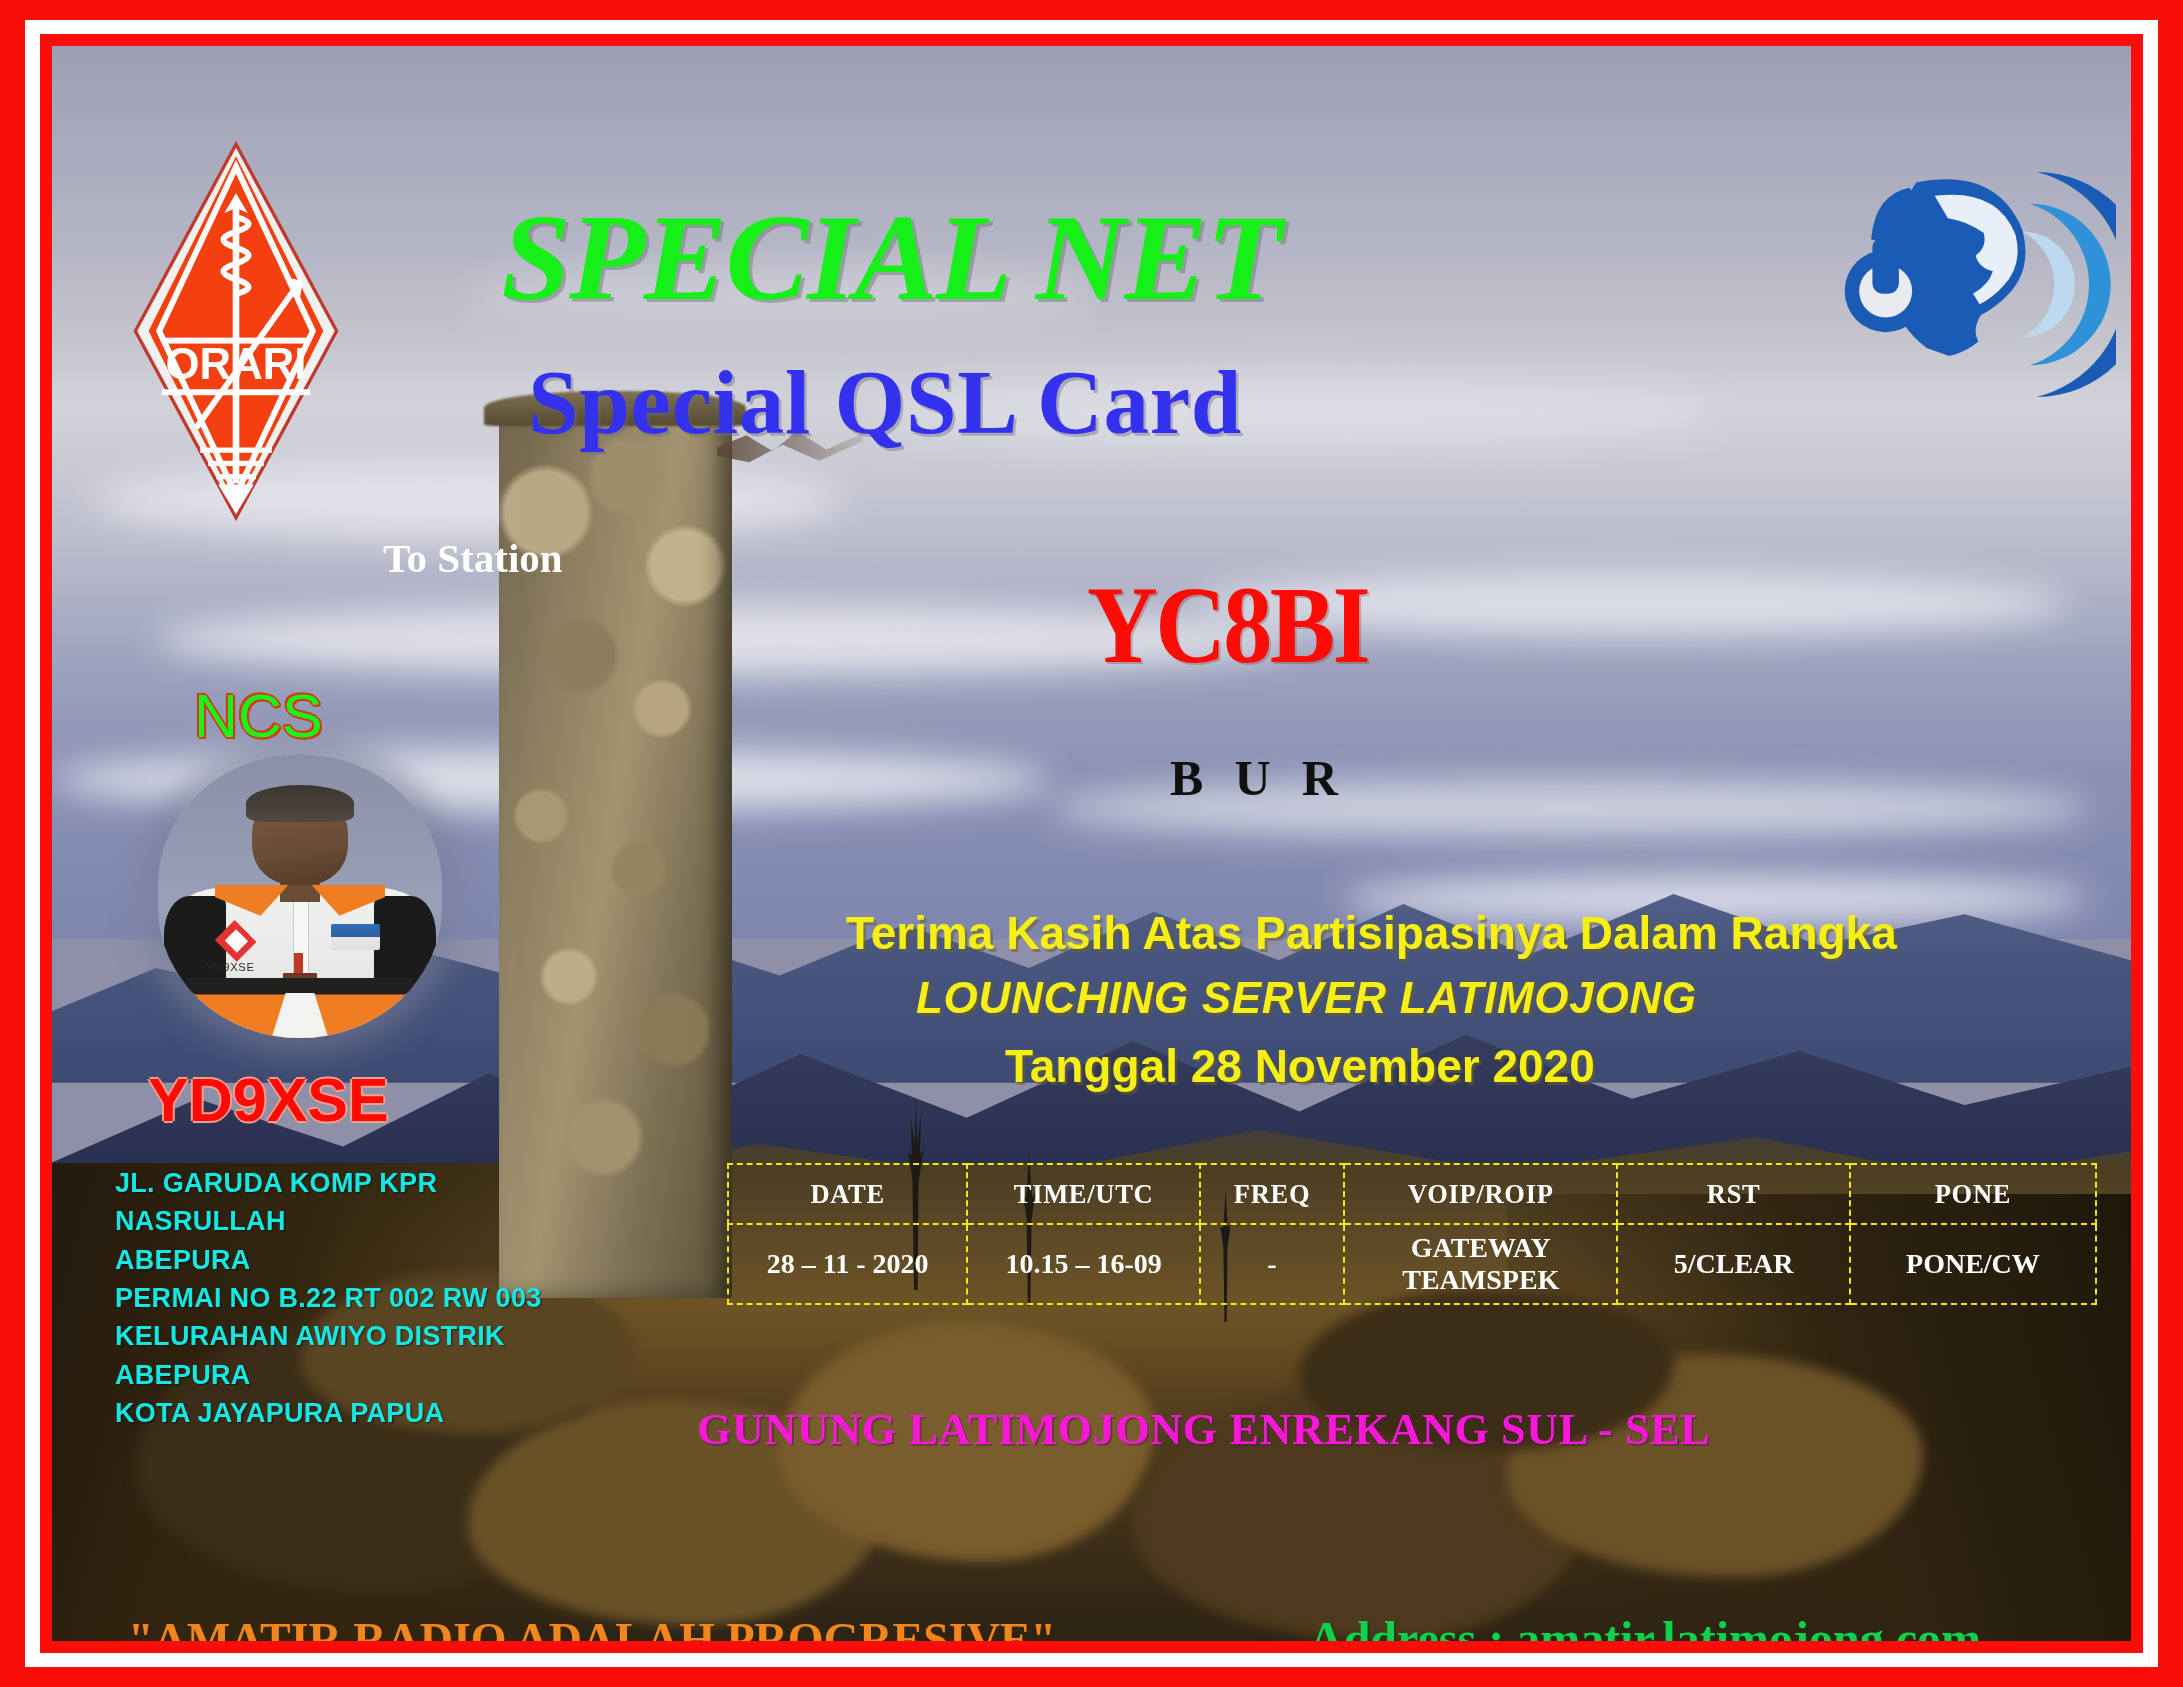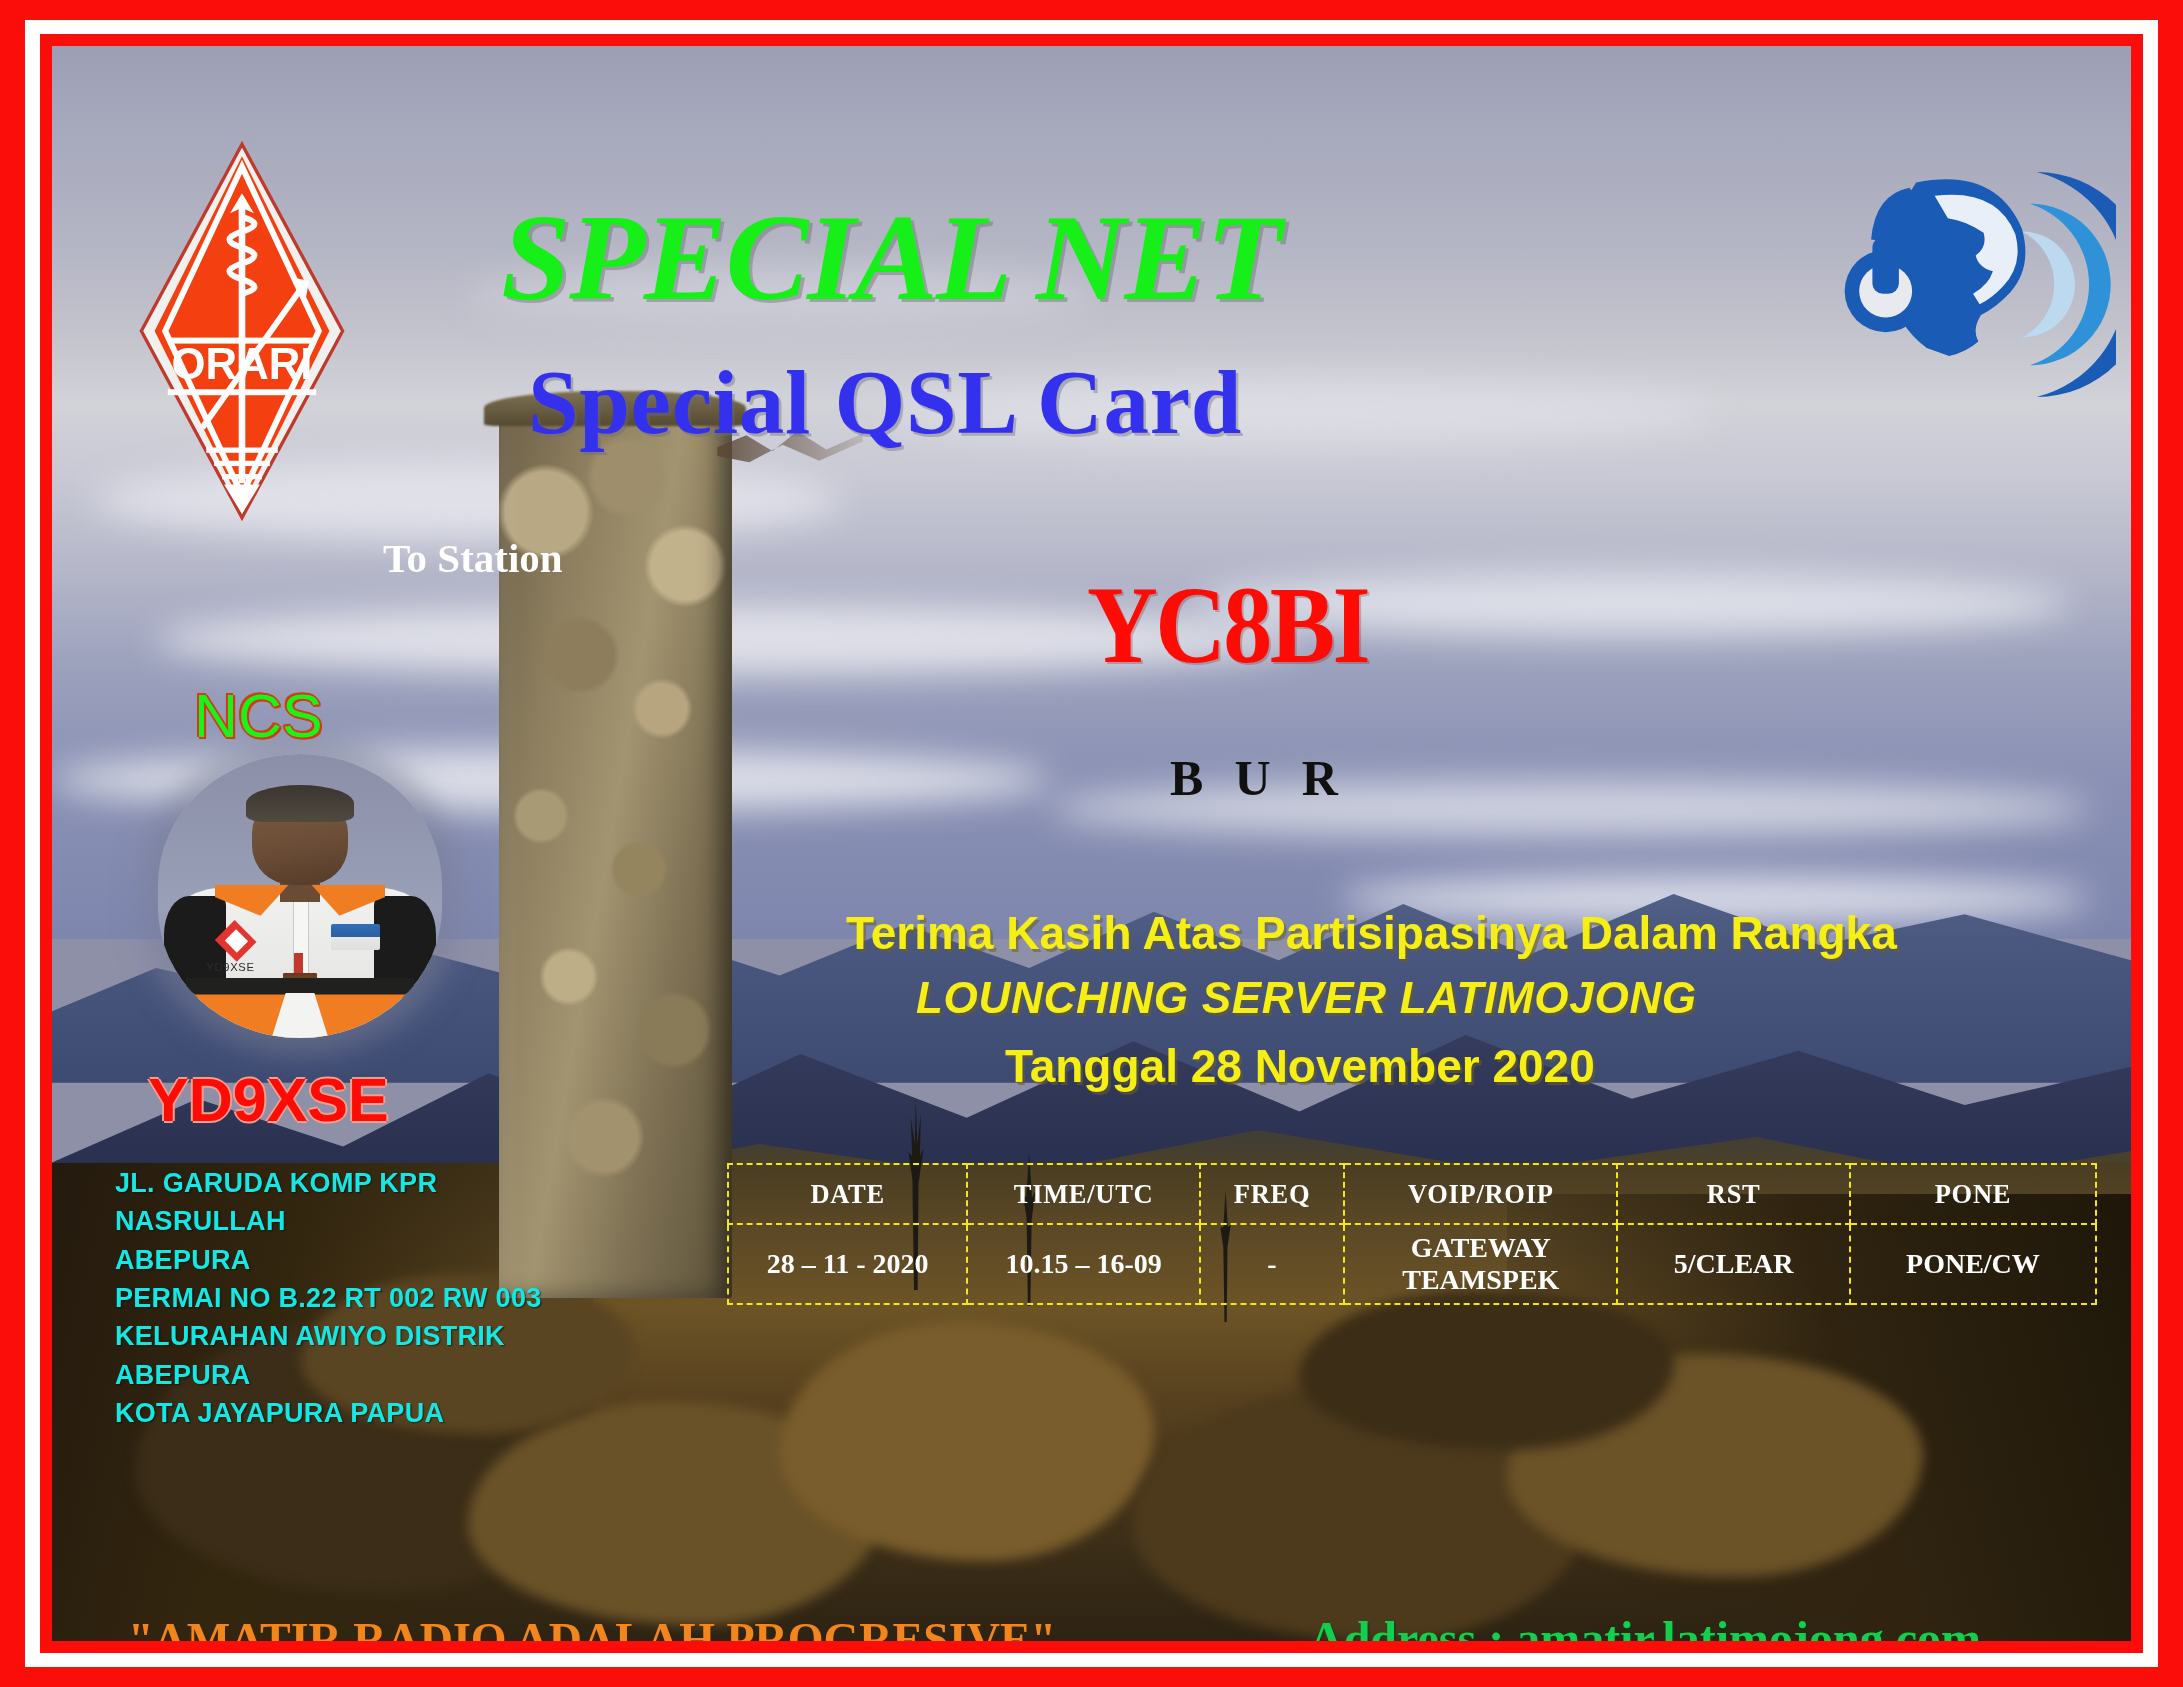--- a/index.html
+++ b/index.html
@@ -75,21 +75,21 @@
   .wisp{position:absolute;left:32%;top:22.4%;width:7%;height:5%;
     background:linear-gradient(90deg,rgba(90,70,55,.85),rgba(120,95,70,.2));
     clip-path:polygon(0% 55%,20% 40%,38% 60%,55% 35%,75% 58%,100% 38%,100% 48%,70% 72%,45% 52%,22% 74%,0% 66%);}
 
   .tree{position:absolute;background:#1d1a13;}
   .tr1{left:41%;top:66%;width:1.1%;height:12%;clip-path:polygon(42% 100%,35% 42%,18% 28%,34% 30%,28% 10%,46% 24%,50% 0%,56% 24%,72% 8%,68% 30%,84% 26%,62% 44%,58% 100%);}
   .tr2{left:46.5%;top:69%;width:1.0%;height:10%;clip-path:polygon(44% 100%,38% 45%,20% 30%,36% 32%,50% 4%,64% 32%,80% 28%,62% 46%,56% 100%);}
   .tr3{left:56%;top:71%;width:0.9%;height:9%;clip-path:polygon(44% 100%,38% 48%,22% 34%,38% 34%,50% 8%,62% 34%,78% 32%,60% 48%,56% 100%);}
 
   
-  .orari{position:absolute;left:84px;top:93px;width:212px;height:384px;}
+  .orari{position:absolute;left:78px;top:93px;width:212px;height:384px;}
   .headset-logo{position:absolute;left:1786px;top:106px;width:278px;height:265px;}
 
   
   .ncs-photo{position:absolute;left:106px;top:708px;width:284px;height:284px;
     border-radius:50%/46%;overflow:hidden;
     box-shadow:0 0 28px 17px rgba(120,125,150,.55);}
   .op-bg{position:absolute;inset:0;background:linear-gradient(180deg,#8b8fa8 0%,#9aa0b8 55%,#6e7ba3 100%);}
   .op-head{position:absolute;left:33%;top:13%;width:34%;height:33%;border-radius:46% 46% 42% 42%;
     background:linear-gradient(170deg,#7d5b42 0%,#6a4c36 60%,#543a28 100%);}
   .op-hair{position:absolute;left:31%;top:11%;width:38%;height:13%;border-radius:50% 50% 18% 18%;
@@ -316,19 +316,20 @@
           <td>
             <div>GATEWAY</div>
             <div>TEAMSPEK</div>
           </td>
           <td>5/CLEAR</td>
           <td>PONE/CW</td>
         </tr>
       </tbody>
     </table>
 
+    <div class="t" id="location">GUNUNG LATIMOJONG ENREKANG SUL - SEL</div>
 
     <div class="t" id="motto">"AMATIR  RADIO ADALAH PROGRESIVE"</div>
     <div class="t" id="web">Address  : amatir.latimojong.com</div>
 
   </div>
 </div>
 
 
 </body></html>

